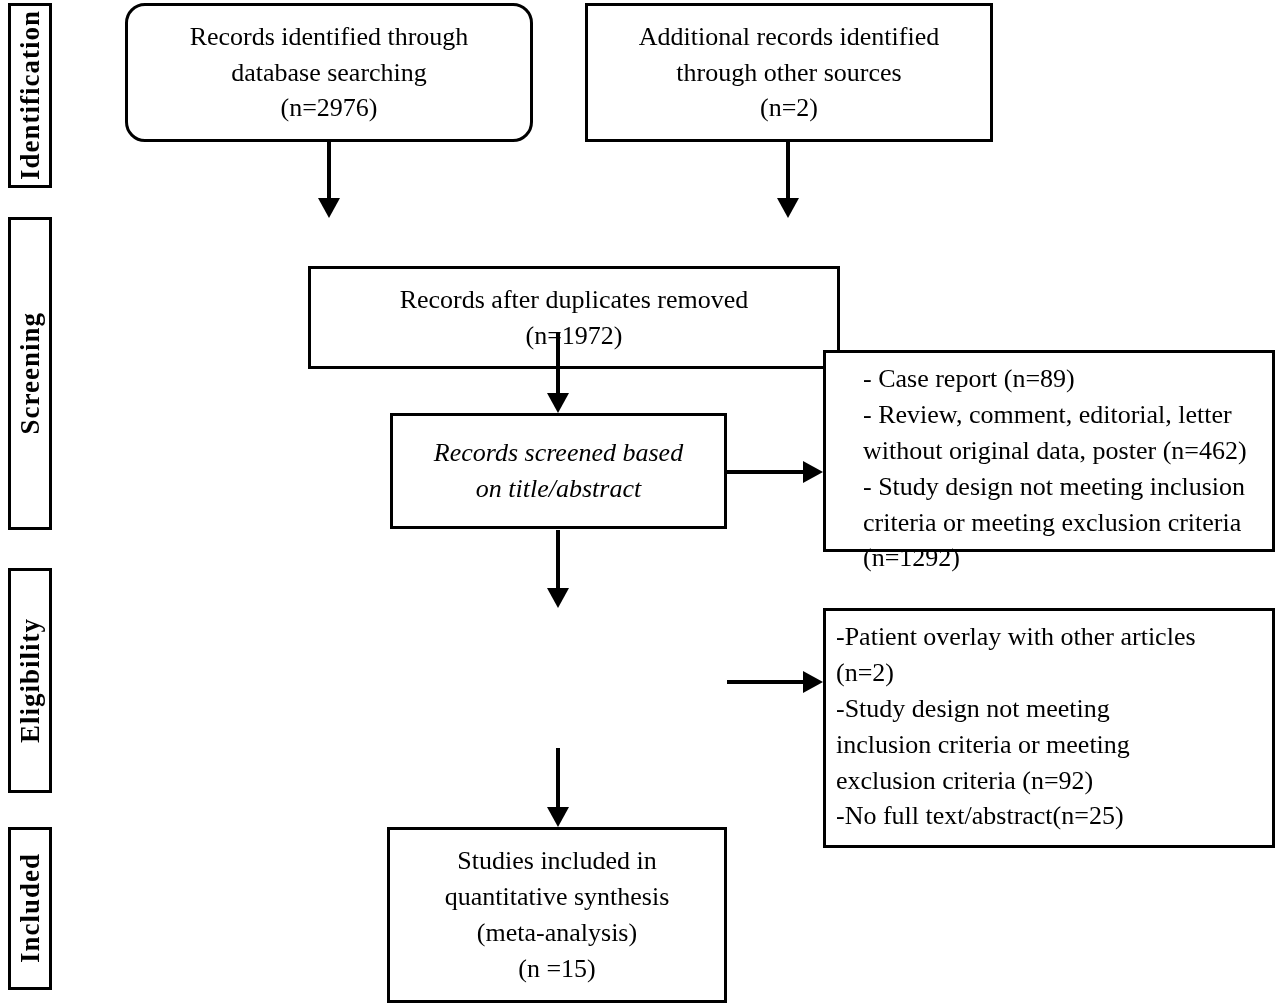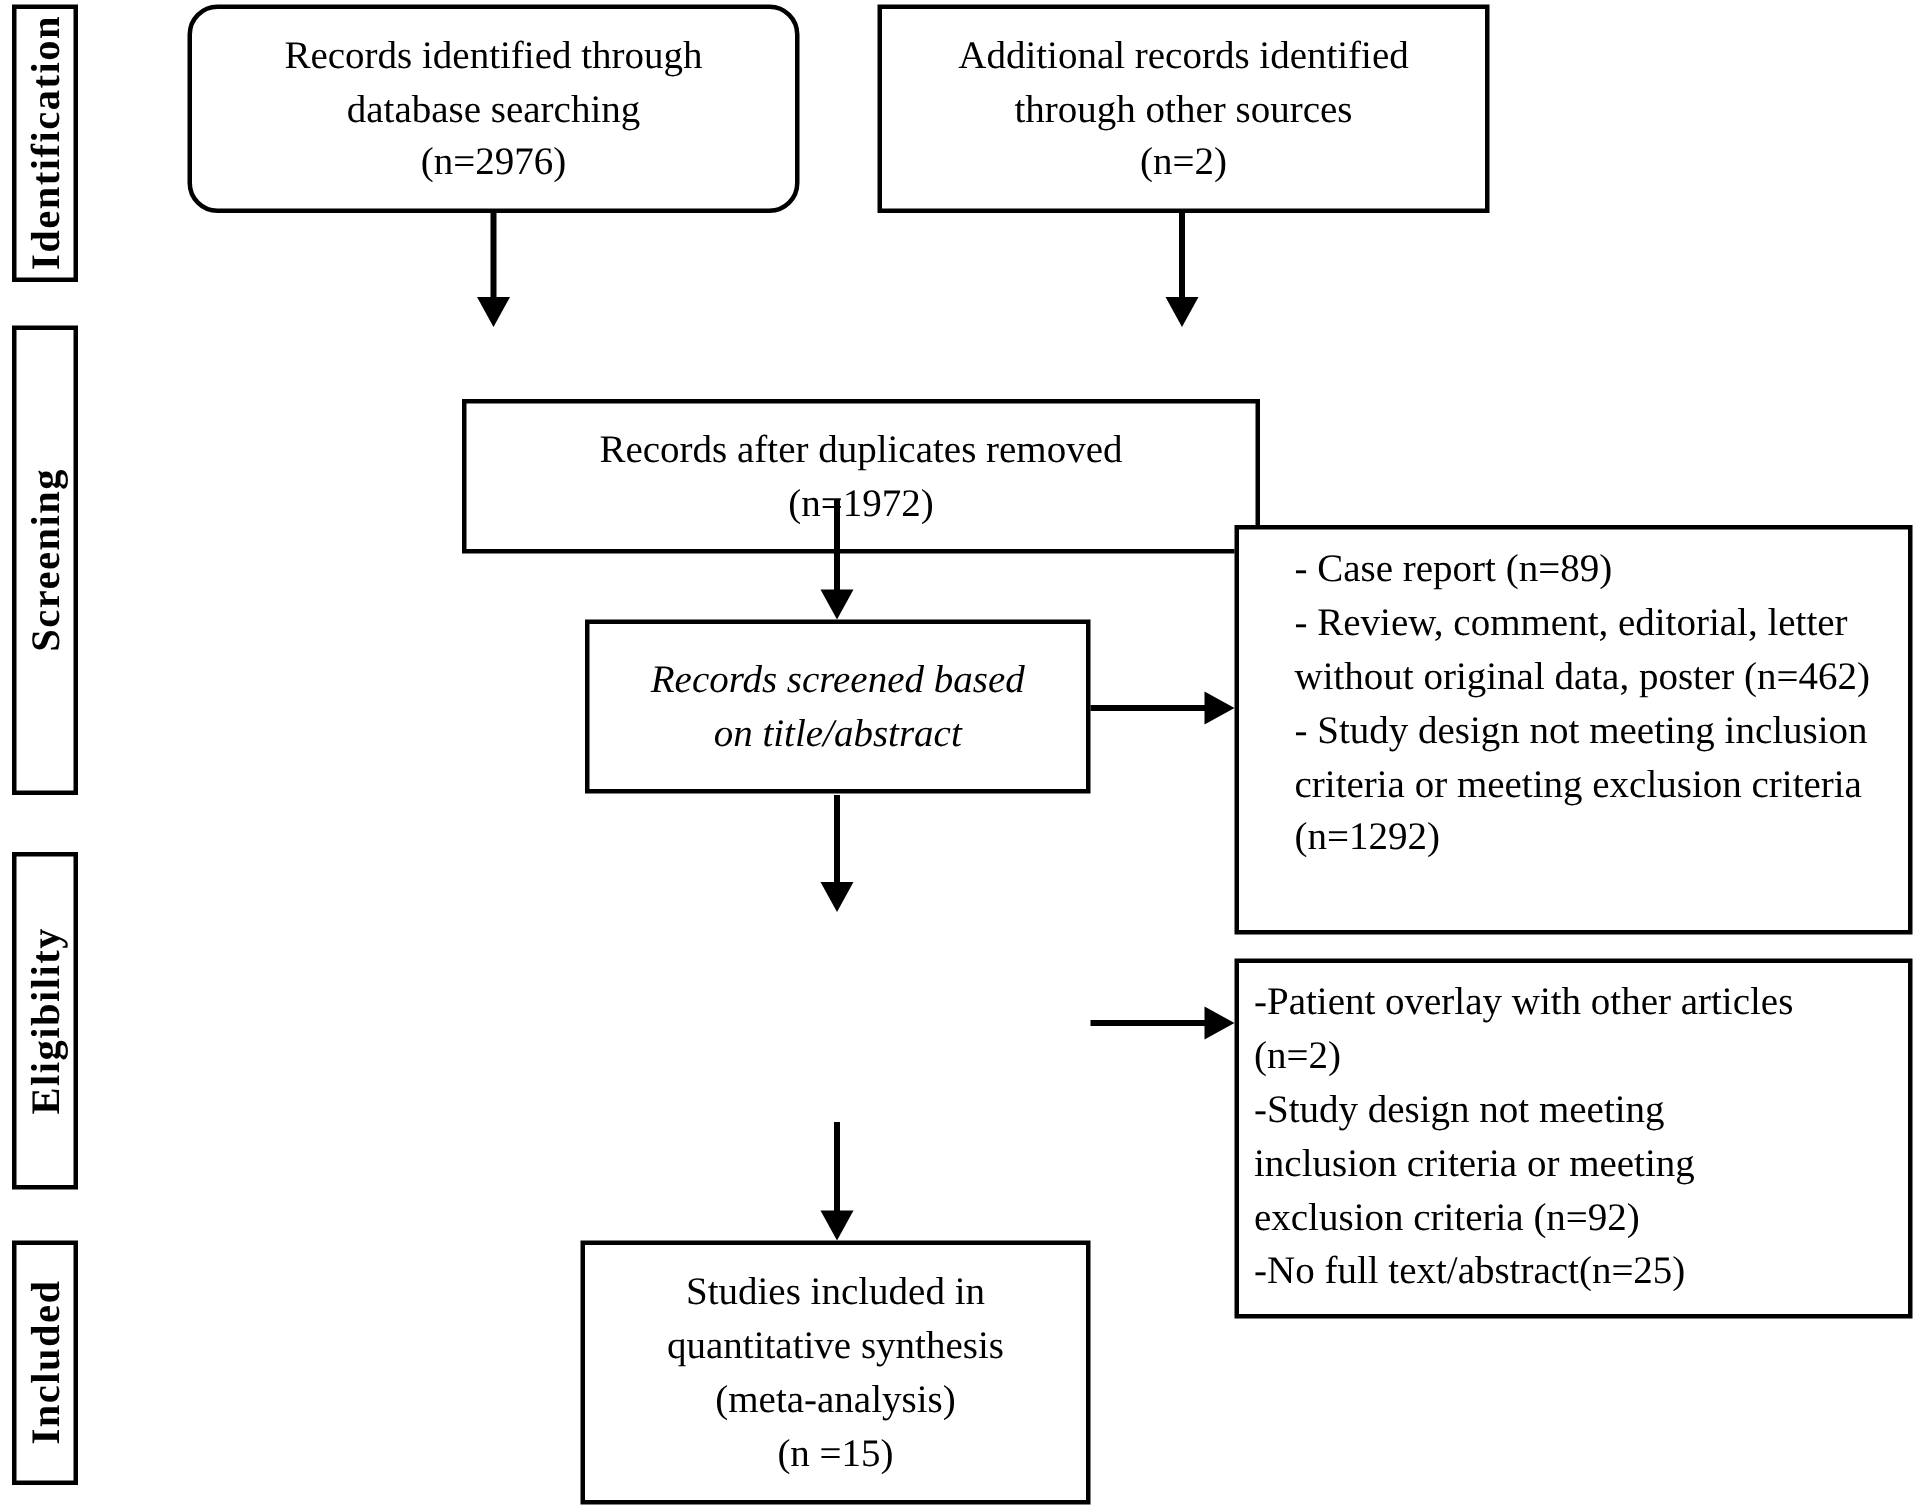--- a/index.html
+++ b/index.html
@@ -126,31 +126,31 @@
   <div class="flow-box" style="left:308px; top:218px; width:532px; height:103px;margin-top:48px;">
     <span class="box-text">Records after duplicates removed
 (n=1972)</span>
   </div>
 
   <div class="flow-box" style="left:390px; top:413px; width:337px; height:116px;font-style:italic;">
     <span class="box-text">Records screened based
 on title/abstract</span>
   </div>
 
-  <div class="side-box" style="left:823px; top:350px; width:452px; height:273px;padding-left:37px;">
+  <div class="side-box" style="left:823px; top:350px; width:452px; height:202px;padding-left:37px;">
     <span class="box-text">- Case report (n=89)
 - Review, comment, editorial, letter
 without original data, poster (n=462)
 - Study design not meeting inclusion
 criteria or meeting exclusion criteria
 (n=1292)</span>
   </div>
 
 
-  <div class="side-box" style="left:823px; top:608px; width:452px; height:240px;margin-top:31px;">
+  <div class="side-box" style="left:823px; top:608px; width:452px; height:240px;">
     <span class="box-text">-Patient overlay with other articles
 (n=2)
 -Study design not meeting
 inclusion criteria or meeting
 exclusion criteria (n=92)
 -No full text/abstract(n=25)</span>
   </div>
 
   <div class="flow-box" style="left:387px; top:827px; width:340px; height:176px;">
     <span class="box-text">Studies included in

